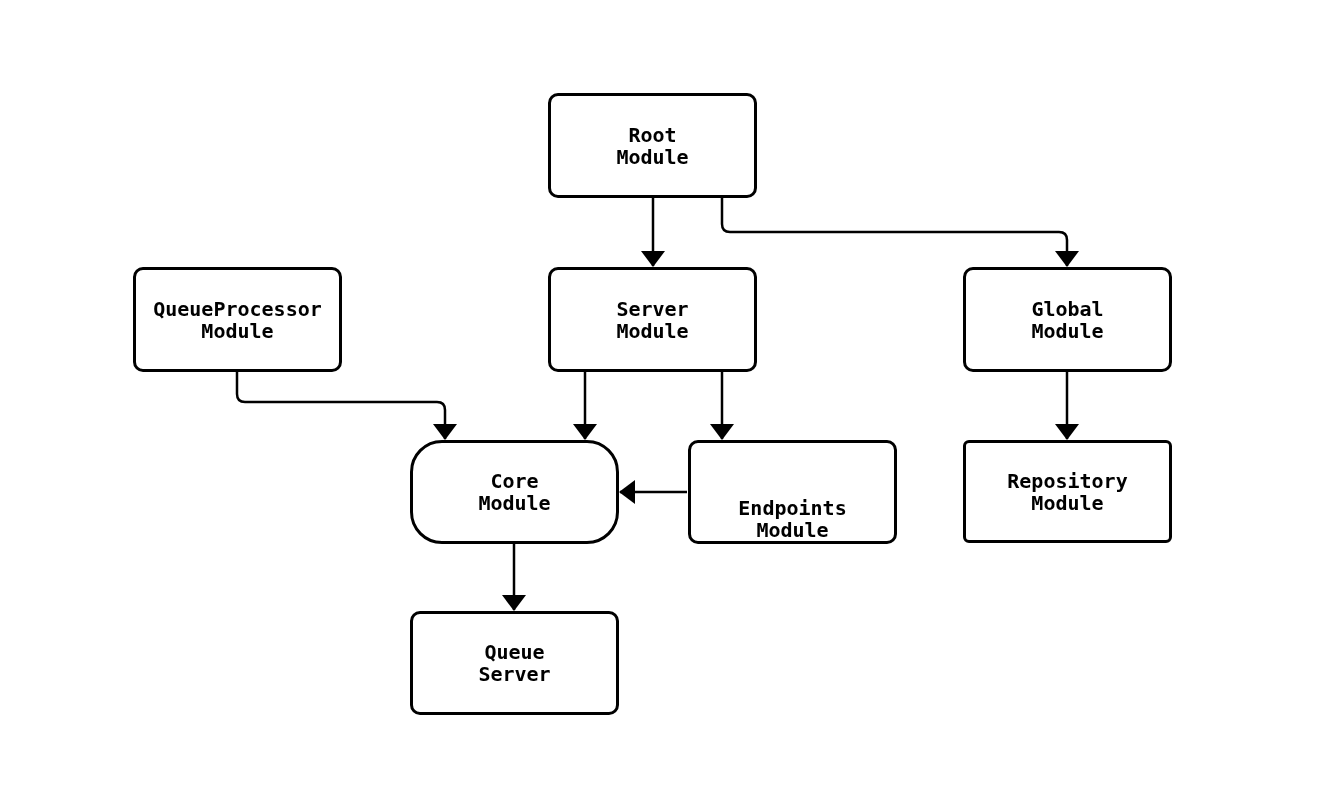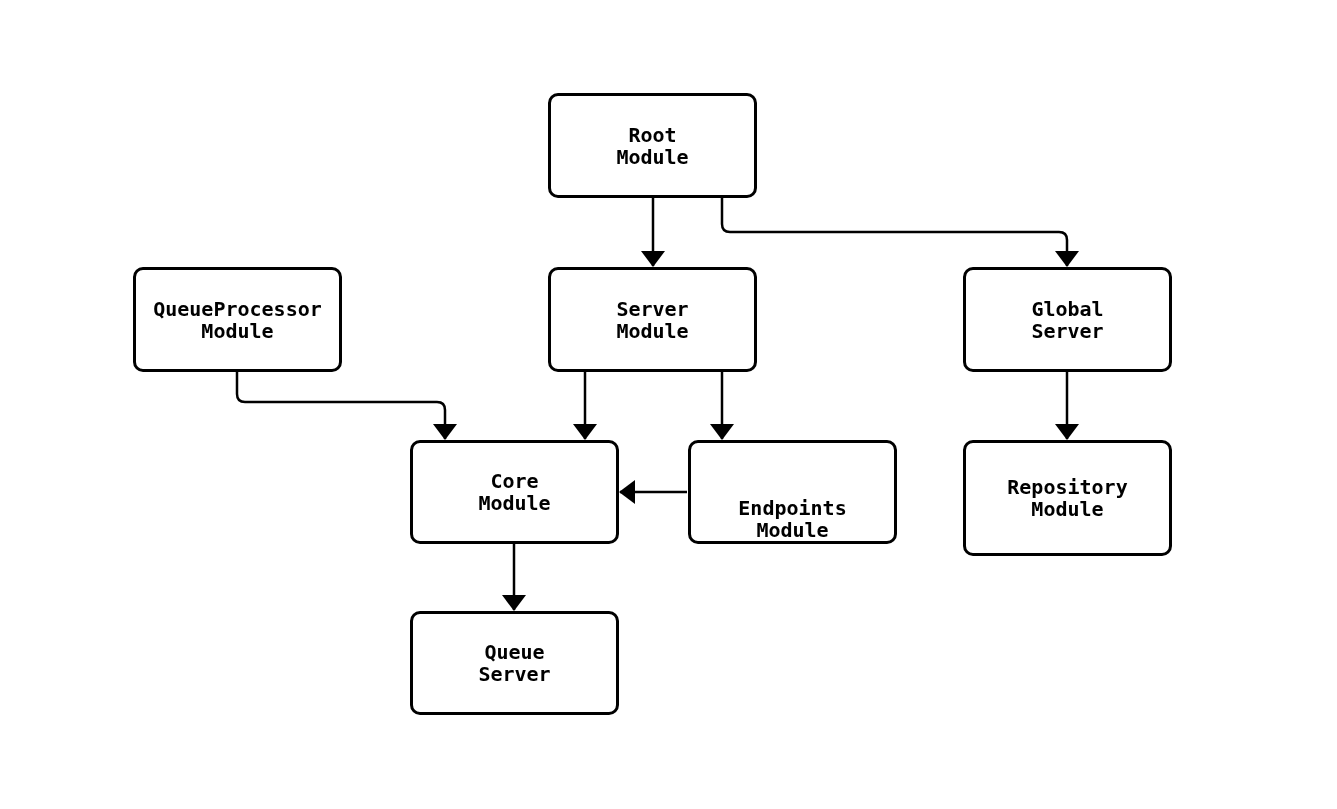--- a/index.html
+++ b/index.html
@@ -45,23 +45,23 @@
     font-size: 20px;
     line-height: 22px;
     color: #000000;
     white-space: pre-line;
     letter-spacing: 0;
   }
   .n-root          { left: 548px; top: 93px;  }
   .n-queueproc     { left: 133px; top: 267px; }
   .n-server        { left: 548px; top: 267px; }
   .n-global        { left: 963px; top: 267px; }
-  .n-core          { left: 410px; top: 440px; height: 104px; }
+  .n-core          { left: 410px; top: 440px; height: 104px; border-radius: 32px; }
   .n-endpoints     { left: 688px; top: 440px; height: 104px; align-items: flex-end; }
-  .n-repository    { left: 963px; top: 440px; height: 116px; }
+  .n-repository    { left: 963px; top: 440px; height: 103px; border-radius: 6px; }
   .n-queue         { left: 410px; top: 611px; height: 104px; }
 </style>
 </head>
 <body>
 
 <div class="canvas">
 
   <svg class="edge-layer" viewBox="0 0 1337 809" xmlns="http://www.w3.org/2000/svg">
     <defs>
       <marker id="arrowhead" markerUnits="userSpaceOnUse" markerWidth="16" markerHeight="24" viewBox="0 0 16 24" refX="15" refY="12" orient="auto">
@@ -89,21 +89,21 @@
 Module</span>
   </div>
 
   <div class="node n-server">
     <span class="node-label">Server
 Module</span>
   </div>
 
   <div class="node n-global">
     <span class="node-label">Global
-Server</span>
+Module</span>
   </div>
 
   <div class="node n-core">
     <span class="node-label">Core
 Module</span>
   </div>
 
   <div class="node n-endpoints">
     <span class="node-label">Endpoints
 Module</span>

